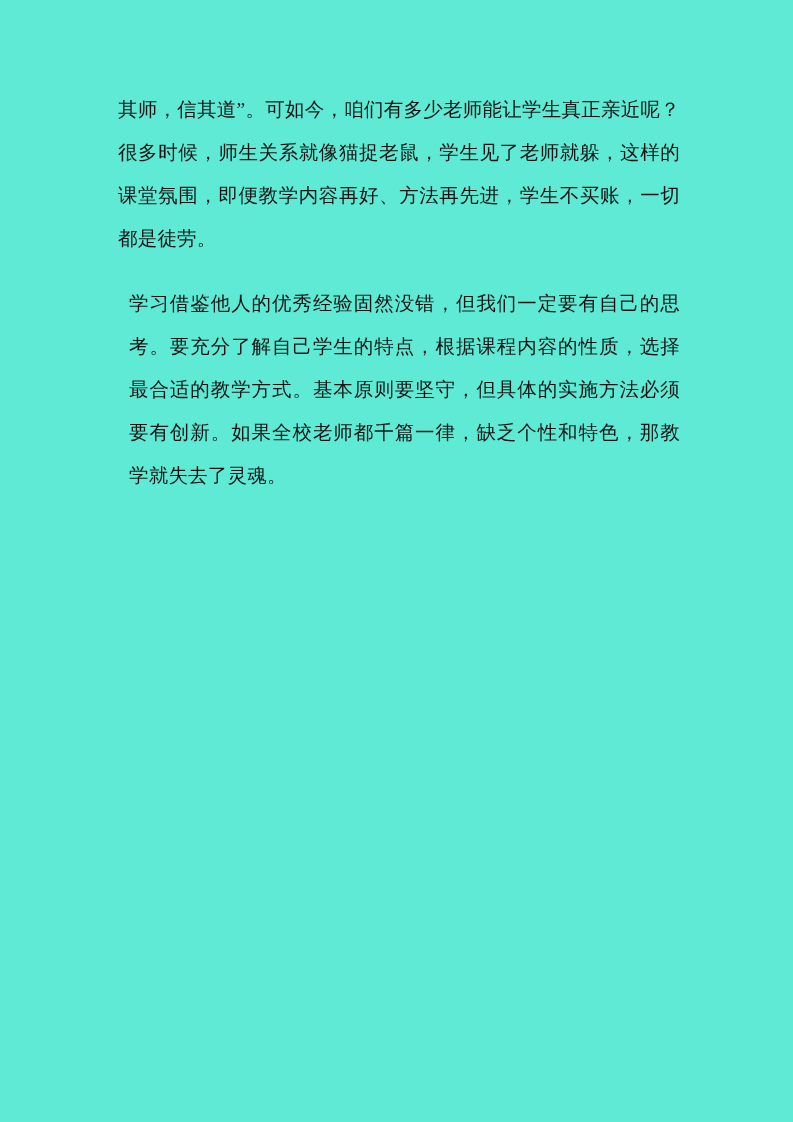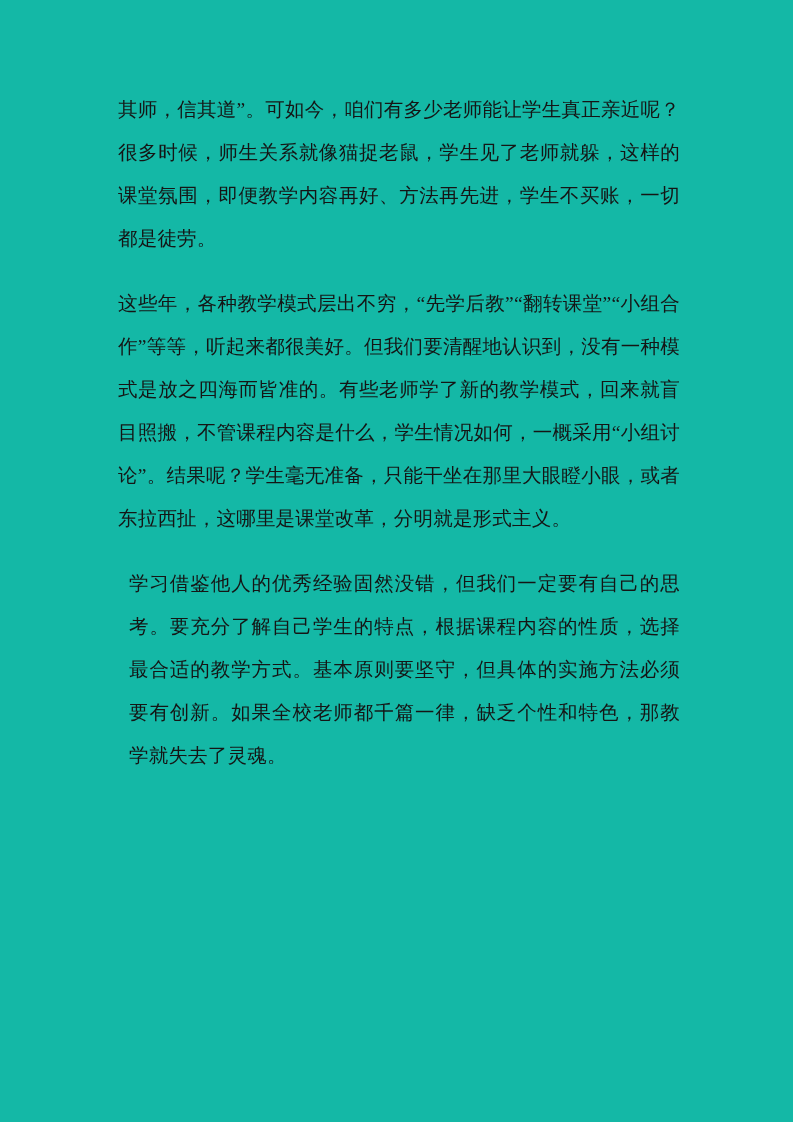--- a/index.html
+++ b/index.html
@@ -14,21 +14,21 @@
     color: #000000;
     position: relative;
     overflow: hidden;
   }
   .page {
     position: absolute;
     left: 0;
     top: 0;
     width: 793px;
     height: 1122px;
-    background: #14b8a6;
+    background: #5eead4;
     box-sizing: border-box;
   }
   .content {
     position: absolute;
     left: 118px;
     top: 88px;
     width: 562px;
   }
   .para {
     font-size: 19.5px;
@@ -44,16 +44,15 @@
     margin-bottom: 0;
     margin-left: 11px;
   }
 </style>
 </head>
 <body>
 
 <div class="page">
   <div class="content">
     <p class="para">其师，信其道”。可如今，咱们有多少老师能让学生真正亲近呢？很多时候，师生关系就像猫捉老鼠，学生见了老师就躲，这样的课堂氛围，即便教学内容再好、方法再先进，学生不买账，一切都是徒劳。</p>
-    <p class="para">这些年，各种教学模式层出不穷，“先学后教”“翻转课堂”“小组合作”等等，听起来都很美好。但我们要清醒地认识到，没有一种模式是放之四海而皆准的。有些老师学了新的教学模式，回来就盲目照搬，不管课程内容是什么，学生情况如何，一概采用“小组讨论”。结果呢？学生毫无准备，只能干坐在那里大眼瞪小眼，或者东拉西扯，这哪里是课堂改革，分明就是形式主义。</p>
     <p class="para">学习借鉴他人的优秀经验固然没错，但我们一定要有自己的思考。要充分了解自己学生的特点，根据课程内容的性质，选择最合适的教学方式。基本原则要坚守，但具体的实施方法必须要有创新。如果全校老师都千篇一律，缺乏个性和特色，那教学就失去了灵魂。</p>
   </div>
 </div>
 
 </body></html>

